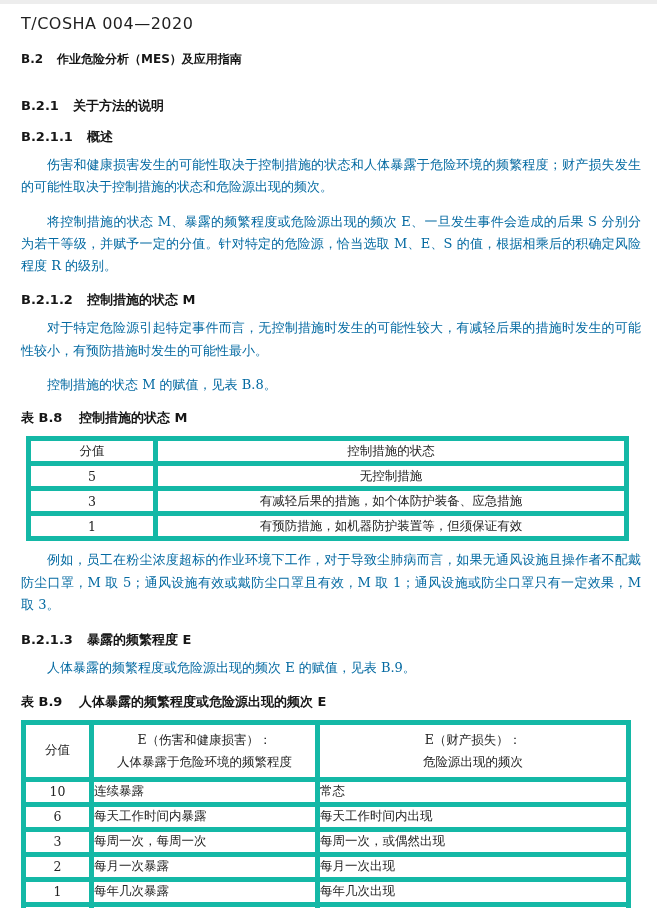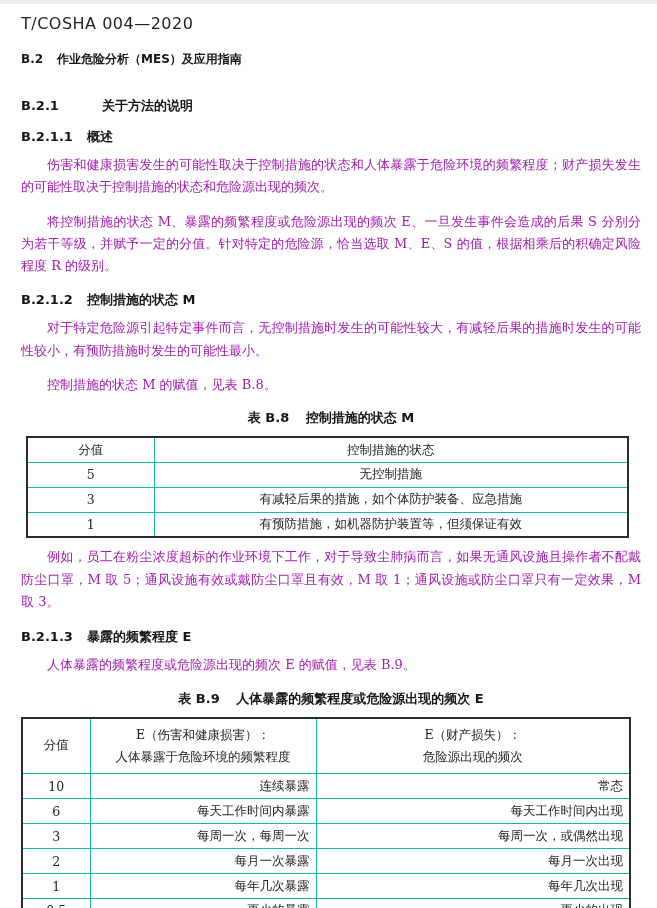--- a/index.html
+++ b/index.html
@@ -24,61 +24,61 @@
     font-size:16px;letter-spacing:.5px;color:#1f1f1f;
   }
   .heading{
     display:flex;align-items:baseline;
     font-family:"DejaVu Sans","Liberation Sans",sans-serif;
     font-weight:bold;color:#161616;
     font-size:13px;line-height:18px;
   }
   .heading .num{margin-right:14px;white-space:nowrap;}
   .h-b2{margin-top:17px;font-size:12px;}
-  .h-b21{margin-top:29px;gap:29px;}
+  .h-b21{margin-top:29px;}
   .h-b211{margin-top:13px;text-align:right;}
   .h-b212{margin-top:14px;}
   .h-b213{margin-top:15px;}
   .para{
     margin:8px 0 0 0;
     font-size:13px;line-height:22.3px;
-    text-align:justify;text-indent:2em;color:#a21caf;
+    text-align:justify;text-indent:2em;color:#0369a1;
   }
   .para.tight{margin-top:12px;}
   .caption{
     margin-top:13px;margin-bottom:9px;
-    text-align:center;
+    text-align:left;
     font-family:"DejaVu Sans","Liberation Sans",sans-serif;
     font-weight:bold;font-size:13px;color:#161616;
   }
   .caption .cap-label{margin-right:12px;}
   table.tbl{
     border-collapse:collapse;table-layout:fixed;
     font-size:12.5px;color:#242424;
     border:2px solid #2c2c2c;
   }
   table.tbl th,table.tbl td{
-    border:1px solid #14b8a6;
+    border:5px solid #14b8a6;
     font-weight:normal;
     padding:0 6px;
     box-sizing:border-box;
   }
   
   .tbl-b8{width:603px;margin-left:5px;}
   .tbl-b8 th,.tbl-b8 td{height:25px;text-align:center;}
   .tbl-b8 .col-score{width:127px;}
   
   .tbl-b9{width:610px;margin-left:0;}
   .tbl-b9 .col-score{width:68px;}
   .tbl-b9 .col-injury{width:226px;}
   .tbl-b9 thead th{height:56px;text-align:center;vertical-align:middle;padding:4px 6px;}
   .tbl-b9 thead .hdr-line{line-height:22px;}
   .tbl-b9 tbody td{height:25px;}
   .tbl-b9 tbody td.cell-score{text-align:center;}
-  .tbl-b9 tbody td.cell-text{text-align:right;padding-left:0;}
+  .tbl-b9 tbody td.cell-text{text-align:left;padding-left:0;}
   .tbl-b9 tfoot td{
     border-top:2px solid #2c2c2c;
     text-align:left;padding:5px 8px 6px 8px;
   }
   .note-line{line-height:21.5px;font-size:12.5px;text-align:justify;}
   .note-label{
     font-family:"DejaVu Sans","Liberation Sans",sans-serif;
     font-weight:bold;color:#161616;margin-right:2px;
   }
 </style>

